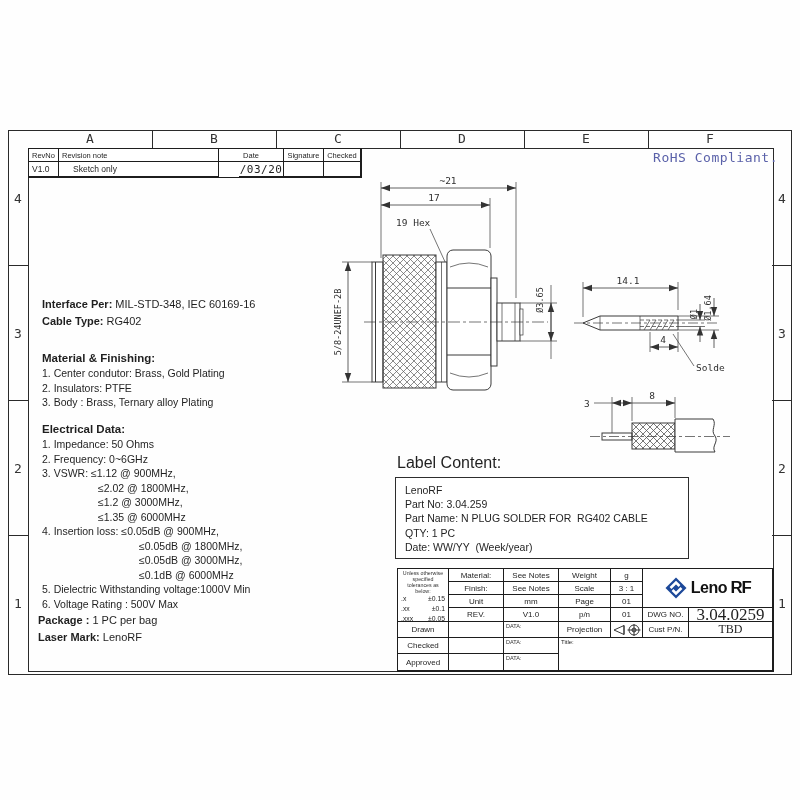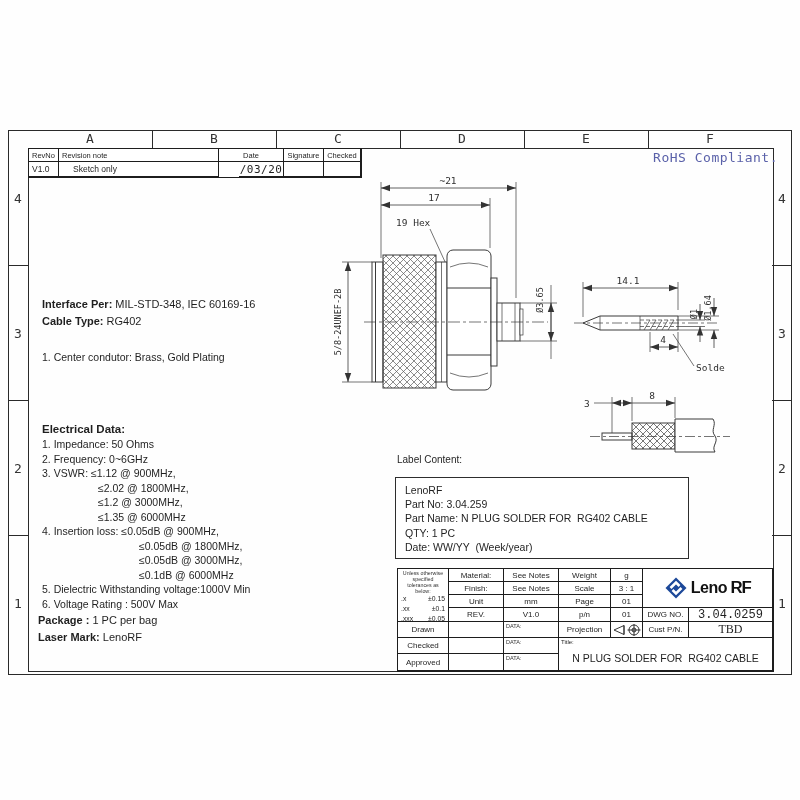--- a/index.html
+++ b/index.html
@@ -30,36 +30,36 @@
 
   
   .spec-line{font-size:10.5px;line-height:14.5px;}
   .spec-head{font-size:11.5px;font-weight:bold;line-height:16px;}
   .spec-lg{font-size:11px;line-height:17px;}
   .ind1{padding-left:56px;}
   .ind2{padding-left:97px;}
   b{font-weight:bold;}
 
   
-  .label-title{font-size:10px;}
+  .label-title{font-size:16px;}
   .label-box{left:395px;top:477px;width:294px;height:82px;border:1.6px solid #2d2d2d;
              padding:5px 9px;box-sizing:border-box;background:#fff;}
   .label-box div{font-size:10.5px;line-height:14.2px;}
 
   
   svg text{font-family:"DejaVu Sans Mono",monospace;fill:#2f2f2f;}
 
   
   .title-block{left:397px;top:568px;width:375px;height:102px;border:1.4px solid #1d1d1d;
                display:grid;grid-template-columns:51px 55px 55px 52px 32px 46px 84px;
                grid-template-rows:13px 13px 13px 14px 16px 16px 17px;background:#fff;}
   .tb-cell{border-right:1px solid #1d1d1d;border-bottom:1px solid #1d1d1d;overflow:hidden;
            font-size:8px;display:flex;align-items:center;justify-content:center;text-align:center;}
   .tb-data{font-size:5.5px;align-items:flex-start;justify-content:flex-start;padding:1px 0 0 2px;color:#333;}
-  .tb-mono{font-family:Liberation Mono, monospace;font-size:12px;}
+  .tb-mono{font-family:Liberation Serif, serif;font-size:17px;}
   .tb-serif{font-family:"Liberation Serif",serif;font-size:12px;}
   .tolbox{flex-direction:column;align-items:stretch;justify-content:flex-start;padding:1px 3px;}
   .tol-note{font-size:5.3px;line-height:6px;color:#333;}
   .tol-row{display:flex;justify-content:space-between;font-size:6.8px;line-height:9.8px;}
   .logo-cell{flex-direction:row;gap:4px;}
   .logo-leno{font-size:16px;font-weight:bold;letter-spacing:-0.5px;color:#111;}
   .logo-rf{font-size:16px;font-weight:bold;letter-spacing:-1px;color:#111;transform:scaleX(1.05);}
   .title-cell{flex-direction:column;align-items:stretch;justify-content:flex-start;}
   .title-lab{font-size:6px;text-align:left;padding:1px 0 0 2px;}
   .title-val{font-size:10.5px;text-align:center;flex:1;display:flex;align-items:center;justify-content:center;}
@@ -114,21 +114,24 @@
   </div>
 
   <div class="abs rohs mono">RoHS Compliant.</div>
 
   <div class="abs" style="left:42px;top:296px;">
     <div class="spec-line spec-lg"><b>Interface Per:</b><span class="pre"> MIL-STD-348, IEC 60169-16</span></div>
     <div class="spec-line spec-lg"><b>Cable Type:</b><span class="pre"> RG402</span></div>
   </div>
 
   <div class="abs" style="left:42px;top:350px;">
+    <div class="spec-head">Material &amp; Finishing:</div>
     <div class="spec-line">1. Center condutor: Brass, Gold Plating</div>
+    <div class="spec-line">2. Insulators: PTFE</div>
+    <div class="spec-line">3. Body : Brass, Ternary alloy Plating</div>
   </div>
 
   <div class="abs" style="left:42px;top:421px;">
     <div class="spec-head">Electrical Data:</div>
     <div class="spec-line">1. Impedance: 50 Ohms</div>
     <div class="spec-line">2. Frequency: 0~6GHz</div>
     <div class="spec-line">3. VSWR: ≤1.12 @ 900MHz,</div>
     <div class="spec-line ind1">≤2.02 @ 1800MHz,</div>
     <div class="spec-line ind1">≤1.2 @ 3000MHz,</div>
     <div class="spec-line ind1">≤1.35 @ 6000MHz</div>
@@ -355,17 +358,16 @@
     <div class="tb-cell" style="grid-area:5/6/6/7;">Cust P/N.</div>
     <div class="tb-cell tb-serif" style="grid-area:5/7/6/8;">TBD</div>
     <div class="tb-cell" style="grid-area:6/1/7/2;">Checked</div>
     <div class="tb-cell" style="grid-area:6/2/7/3;"></div>
     <div class="tb-cell tb-data" style="grid-area:6/3/7/4;">DATA:</div>
     <div class="tb-cell" style="grid-area:7/1/8/2;">Approved</div>
     <div class="tb-cell" style="grid-area:7/2/8/3;"></div>
     <div class="tb-cell tb-data" style="grid-area:7/3/8/4;">DATA:</div>
     <div class="tb-cell title-cell" style="grid-area:6/4/8/8;">
       <div class="title-lab">Title:</div>
-      <div class="title-val pre">N PLUG SOLDER FOR  RG402 CABLE</div>
     </div>
   </div>
 
 </div>
 
 </body></html>

